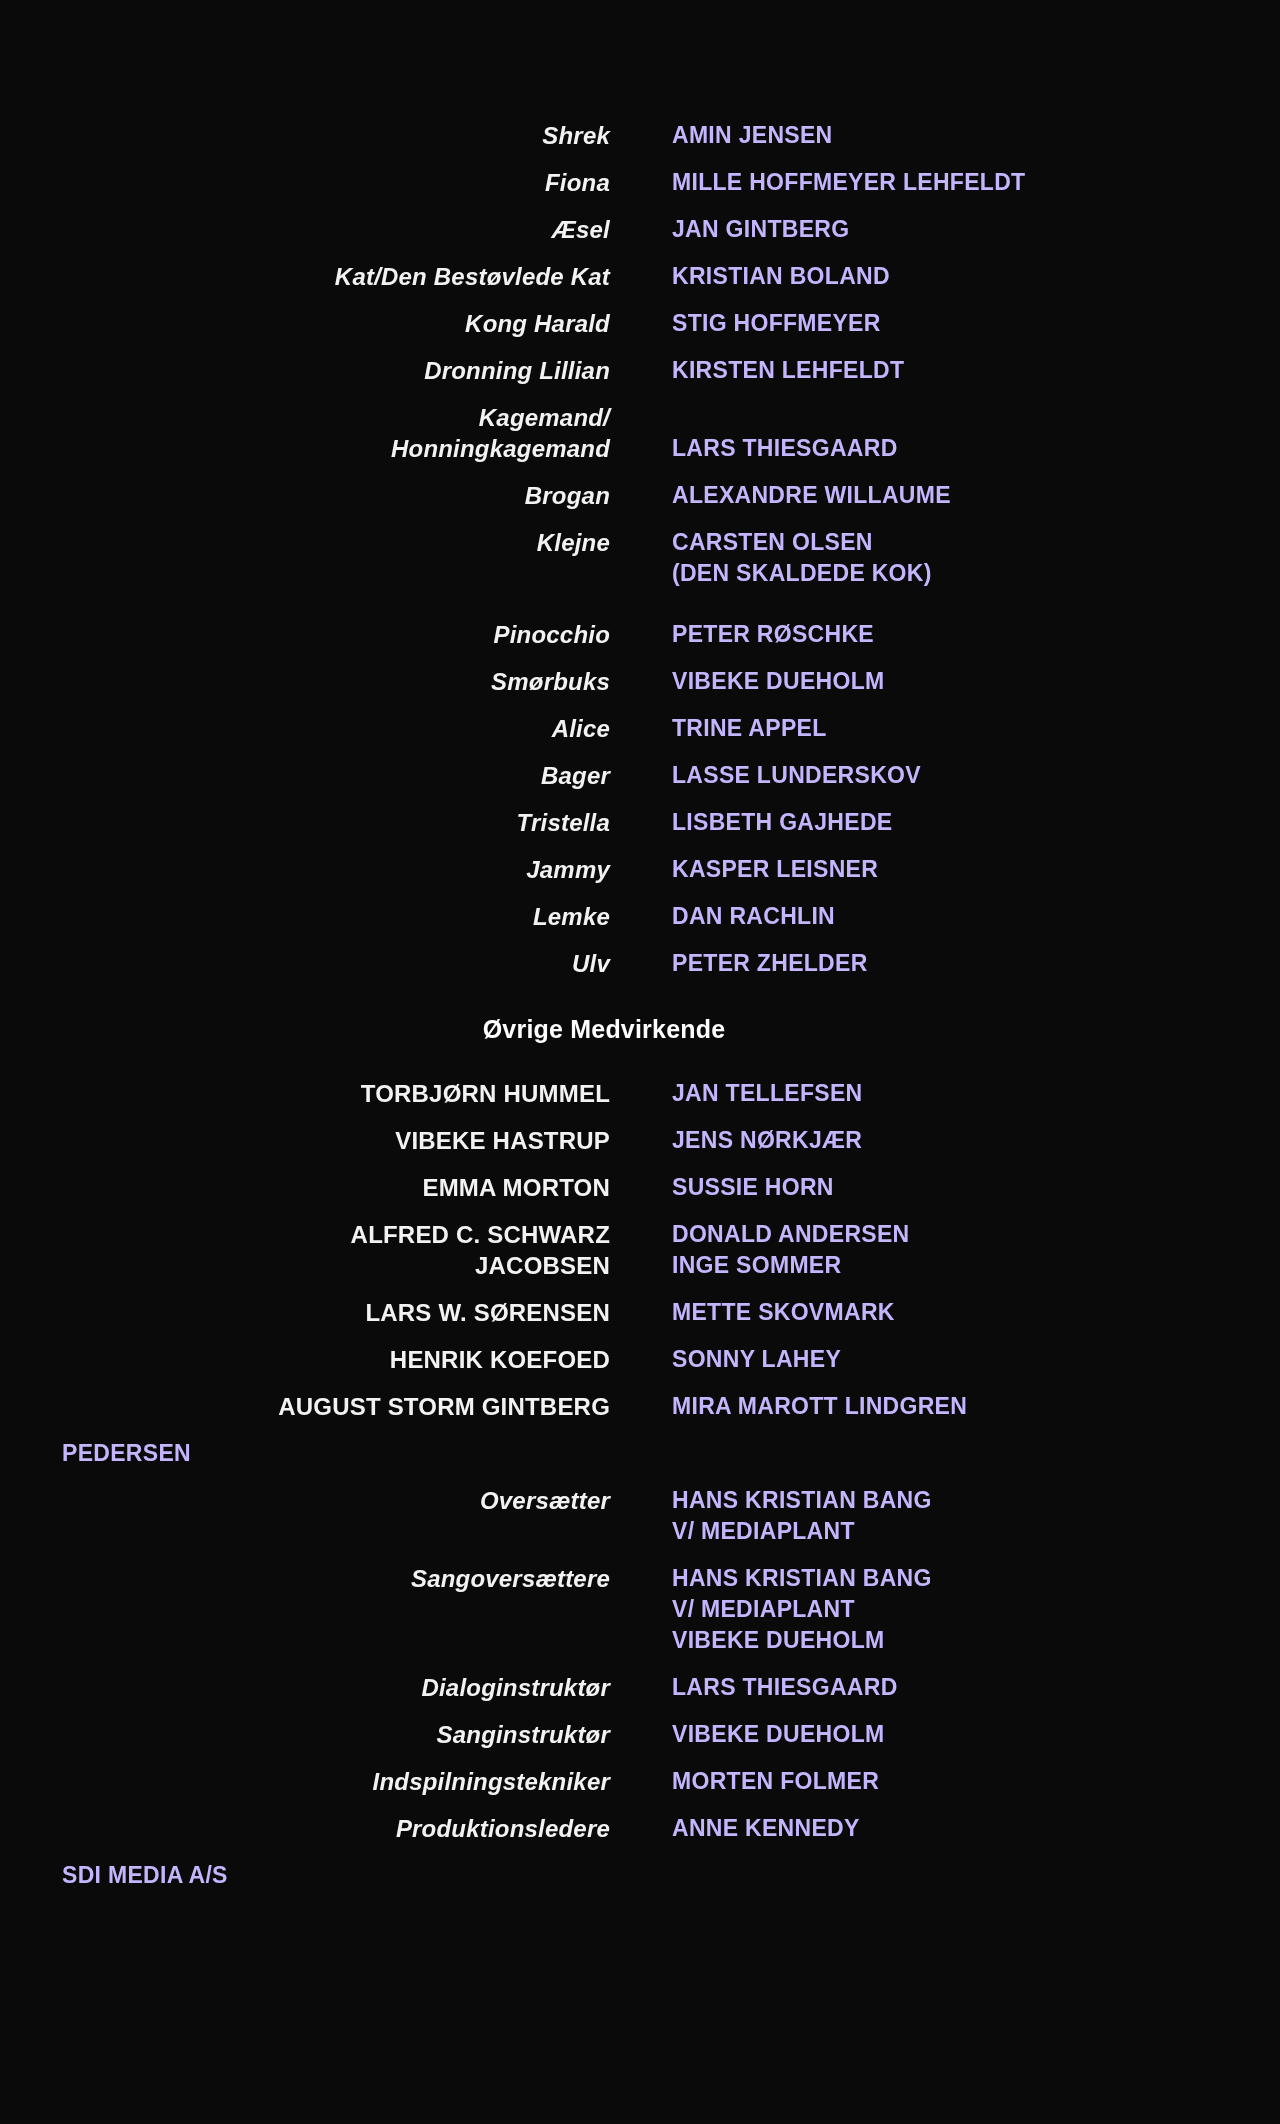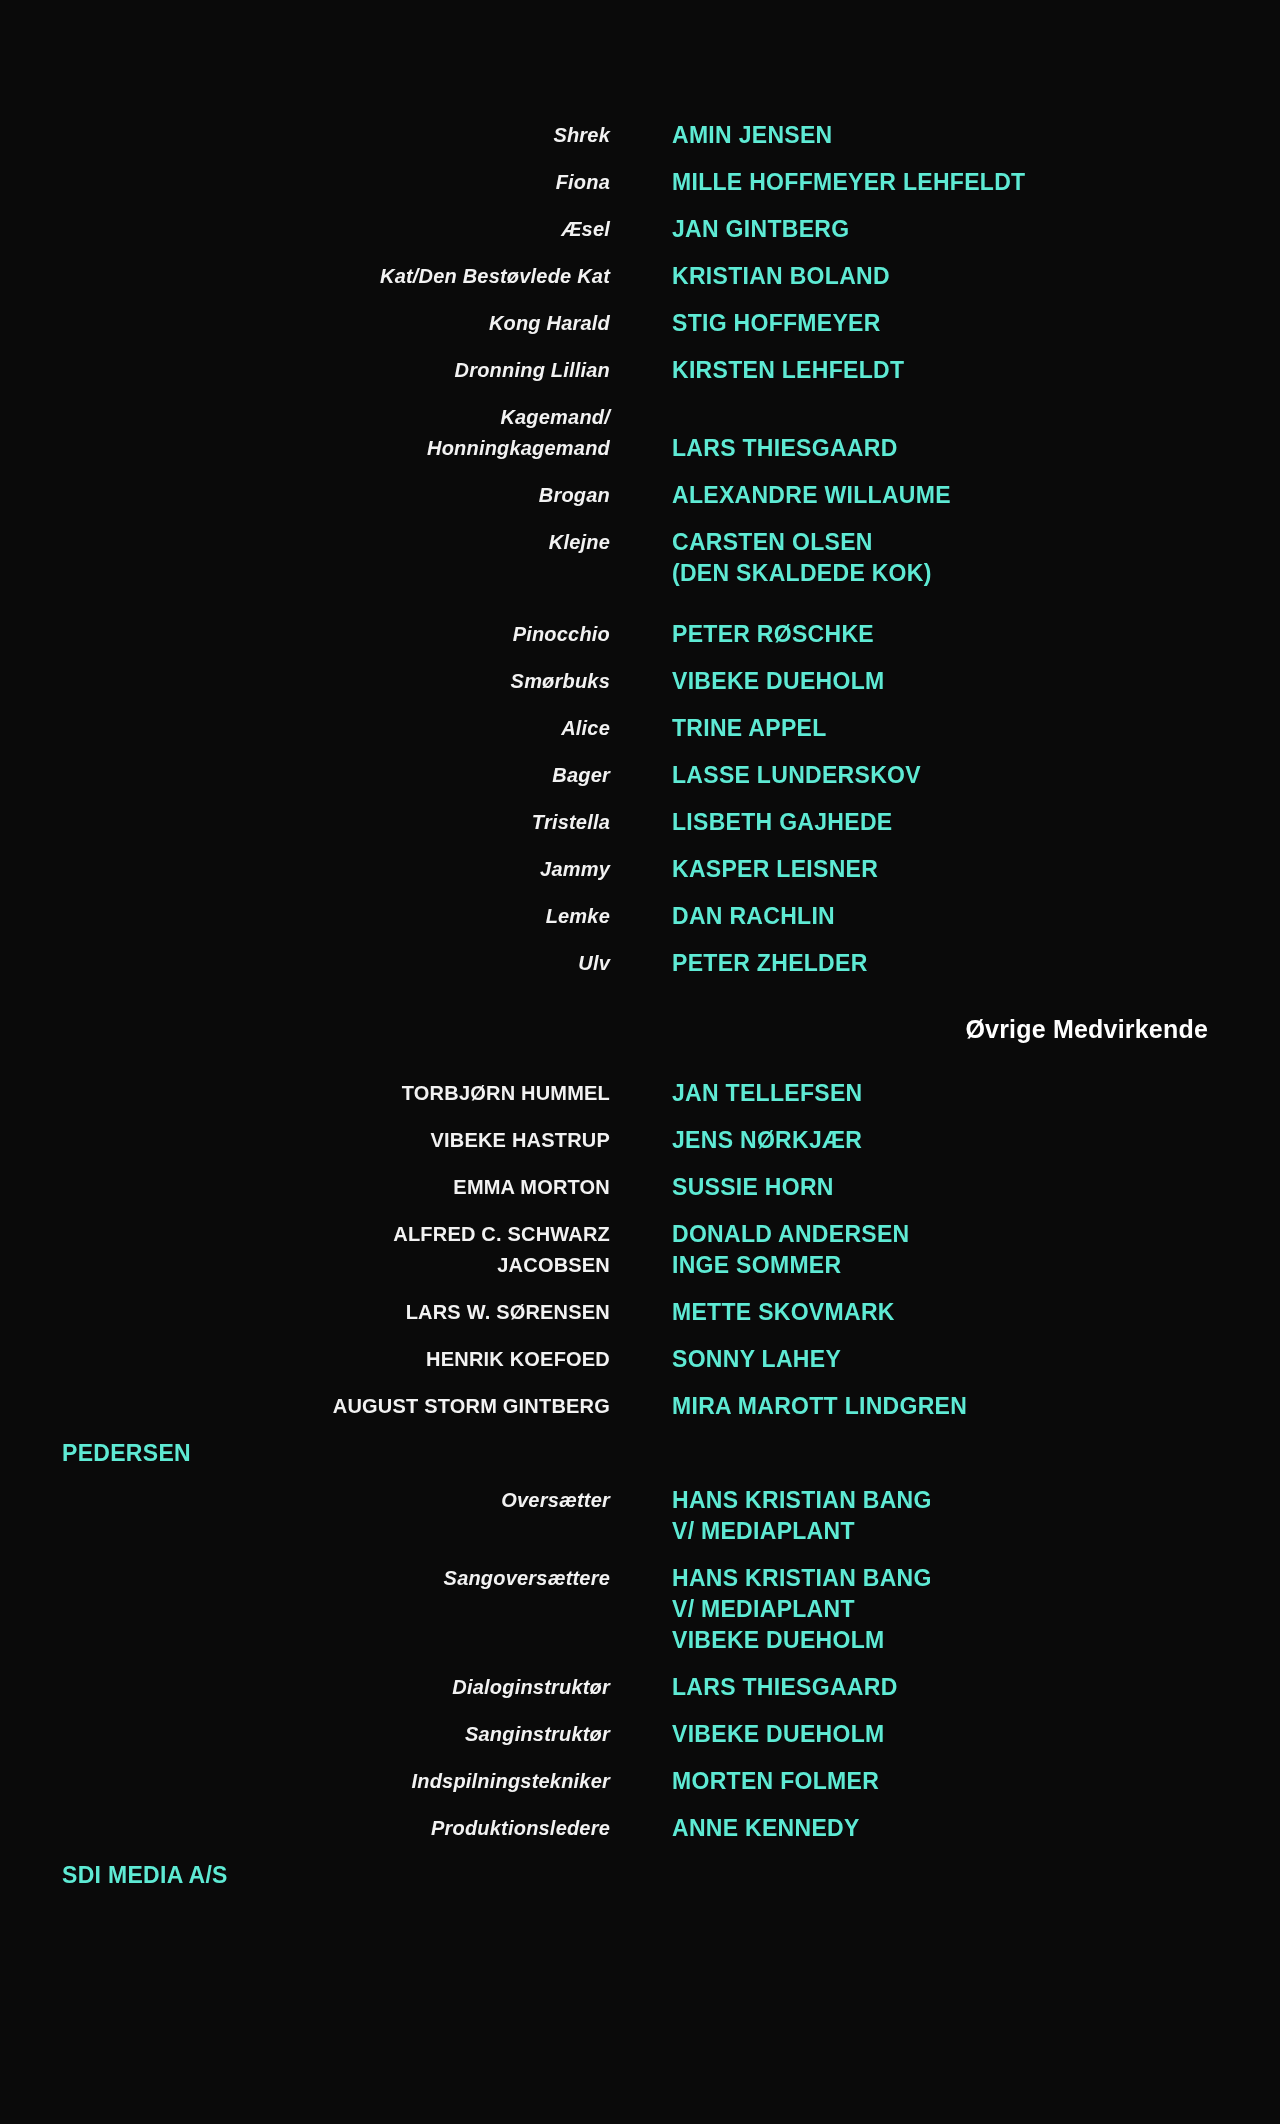--- a/index.html
+++ b/index.html
@@ -30,43 +30,43 @@
     flex-direction: row;
     align-items: flex-start;
     margin-bottom: 16px;
   }
   .role {
     width: 610px;
     text-align: right;
     padding-right: 0;
     font-style: italic;
     font-weight: bold;
-    font-size: 20px;
+    font-size: 24px;
     line-height: 31px;
     color: #f2f2f2;
     letter-spacing: 0.2px;
   }
   .role .line2 {
     display: block;
   }
   .name {
     width: 560px;
     margin-left: 62px;
     text-align: left;
     font-weight: bold;
     font-size: 23px;
     line-height: 31px;
-    color: #5eead4;
+    color: #c4b5fd;
     letter-spacing: 0.3px;
   }
   .name .line2, .name .line3 {
     display: block;
   }
   .section-title {
-    text-align: right;
+    text-align: center;
     font-weight: bold;
     font-size: 25px;
     color: #ffffff;
     letter-spacing: 0.2px;
     margin-top: 36px;
     margin-bottom: 34px;
     padding-right: 72px;
   }
   .gap-small { height: 14px; }
   .rolecaps .role {

